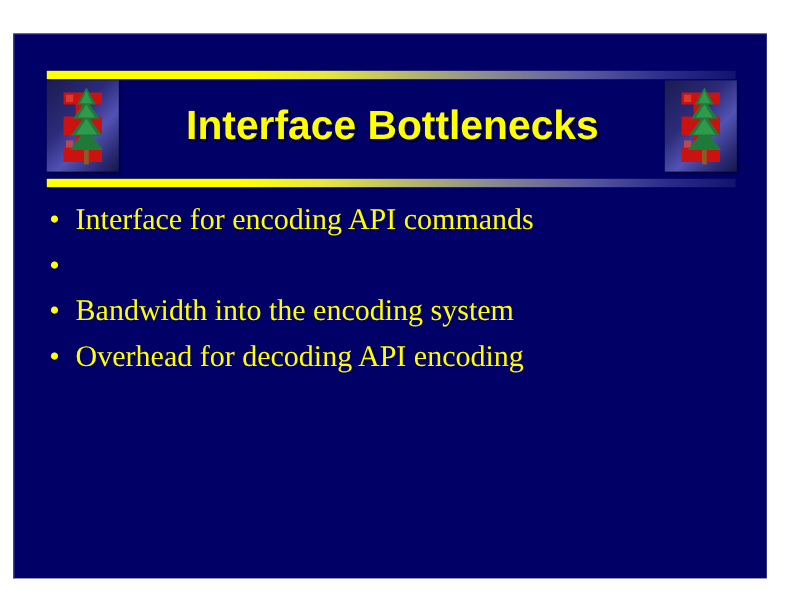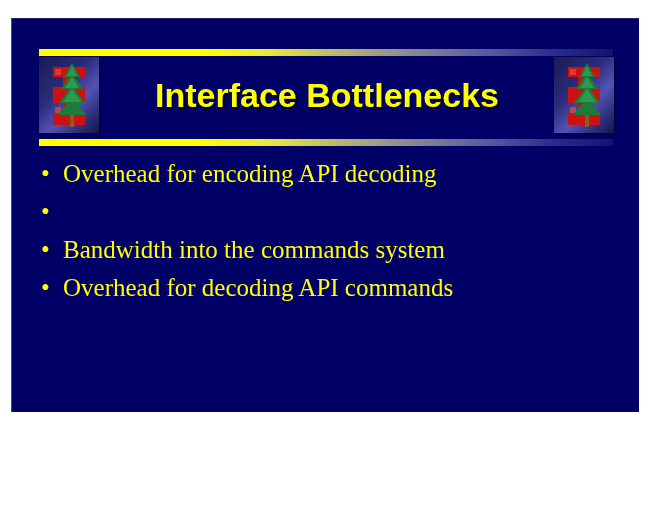--- a/index.html
+++ b/index.html
@@ -11,23 +11,23 @@
     width: 660px;
     height: 510px;
     overflow: hidden;
     font-family: "Liberation Sans", sans-serif;
   }
 
   
   #slide-canvas {
     position: absolute;
     left: 11px;
-    top: 18px;
+    top: 28px;
     width: 628px;
-    height: 394px;
+    height: 454px;
     background: #000066;
     border-left: 1px solid #4a4a8a;
     border-top: 1px solid #23236e;
     box-sizing: border-box;
     overflow: hidden;
   }
 
   
   #title-band {
     position: absolute;
@@ -184,31 +184,31 @@
       </svg>
     </div>
 
     <div class="rule-bar" id="rule-bar-bottom"></div>
   </div>
 
   <div id="bullet-list">
 
     <div class="bullet-row">
       <span class="bullet-mark">•</span>
-      <span class="bullet-text">Overhead for encoding API decoding</span>
-    </div>
-
-    <div class="bullet-row">
-      <span class="bullet-mark">•</span>
-    </div>
-
-    <div class="bullet-row">
-      <span class="bullet-mark">•</span>
-      <span class="bullet-text">Bandwidth into the commands system</span>
-    </div>
-
-    <div class="bullet-row">
-      <span class="bullet-mark">•</span>
-      <span class="bullet-text">Overhead for decoding API commands</span>
+      <span class="bullet-text">Interface for encoding API commands</span>
+    </div>
+
+    <div class="bullet-row">
+      <span class="bullet-mark">•</span>
+    </div>
+
+    <div class="bullet-row">
+      <span class="bullet-mark">•</span>
+      <span class="bullet-text">Bandwidth into the encoding system</span>
+    </div>
+
+    <div class="bullet-row">
+      <span class="bullet-mark">•</span>
+      <span class="bullet-text">Overhead for decoding API encoding</span>
     </div>
 
   </div>
 </div>
 
 </body></html>

